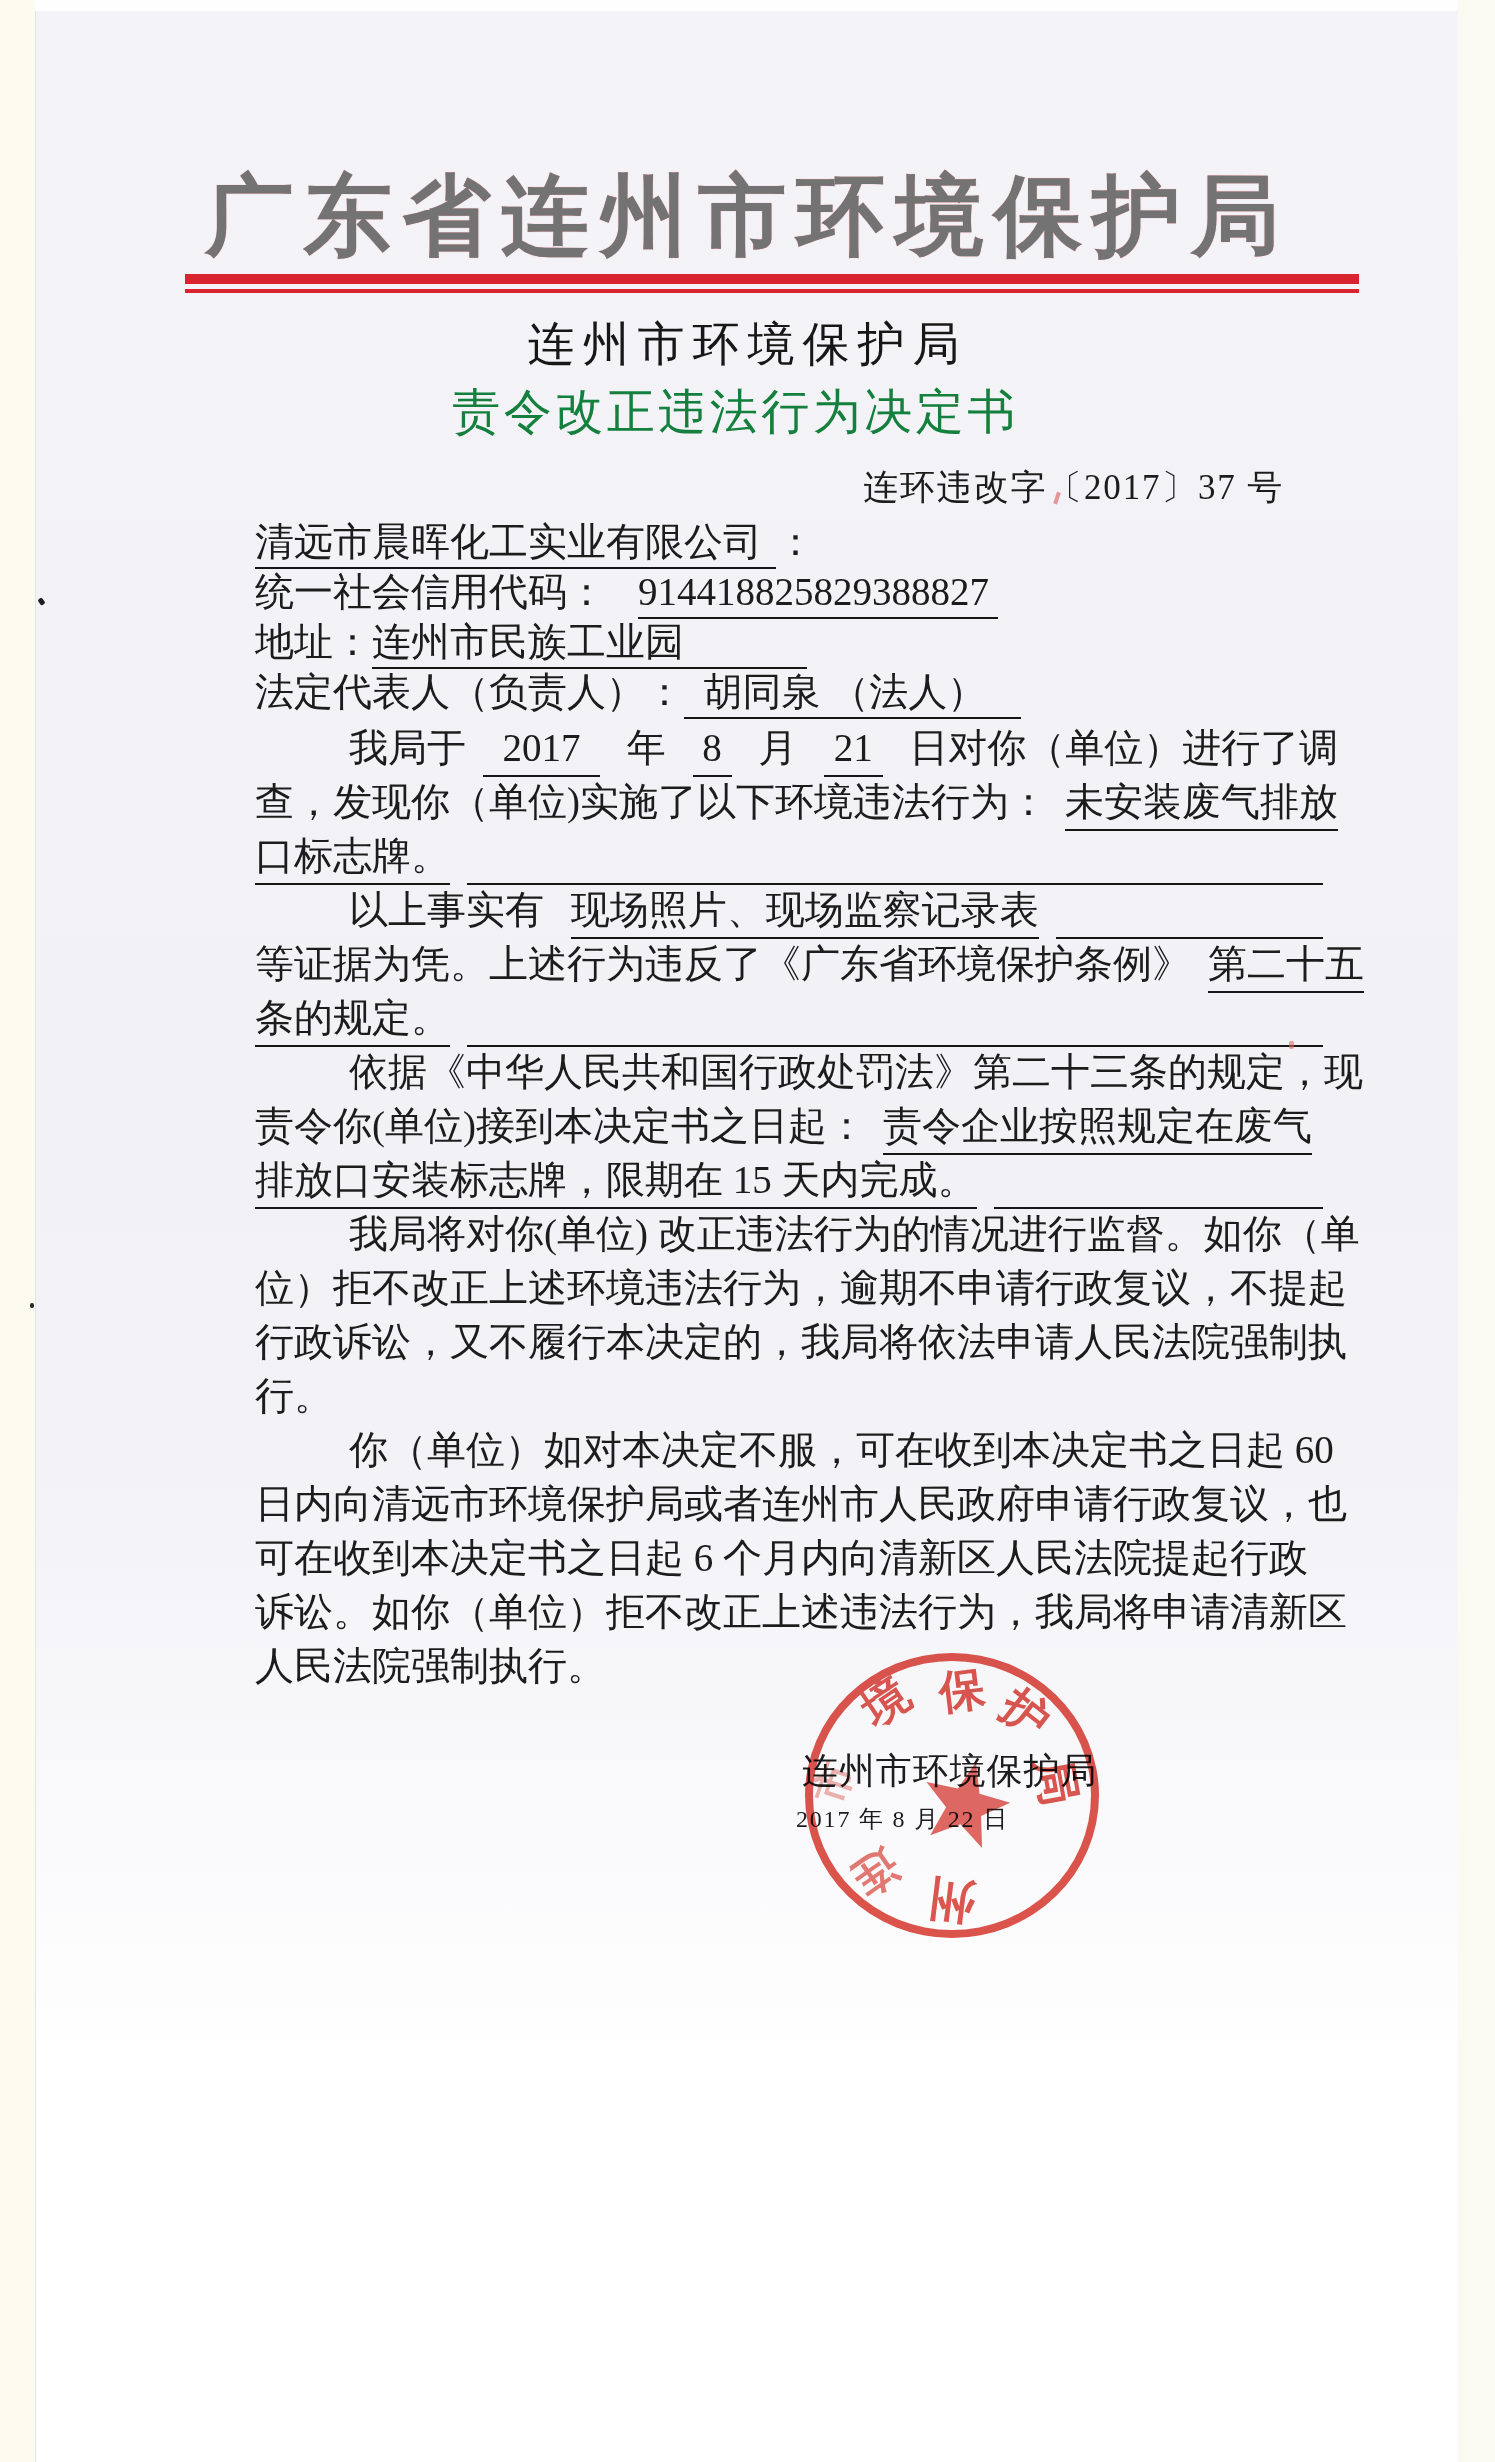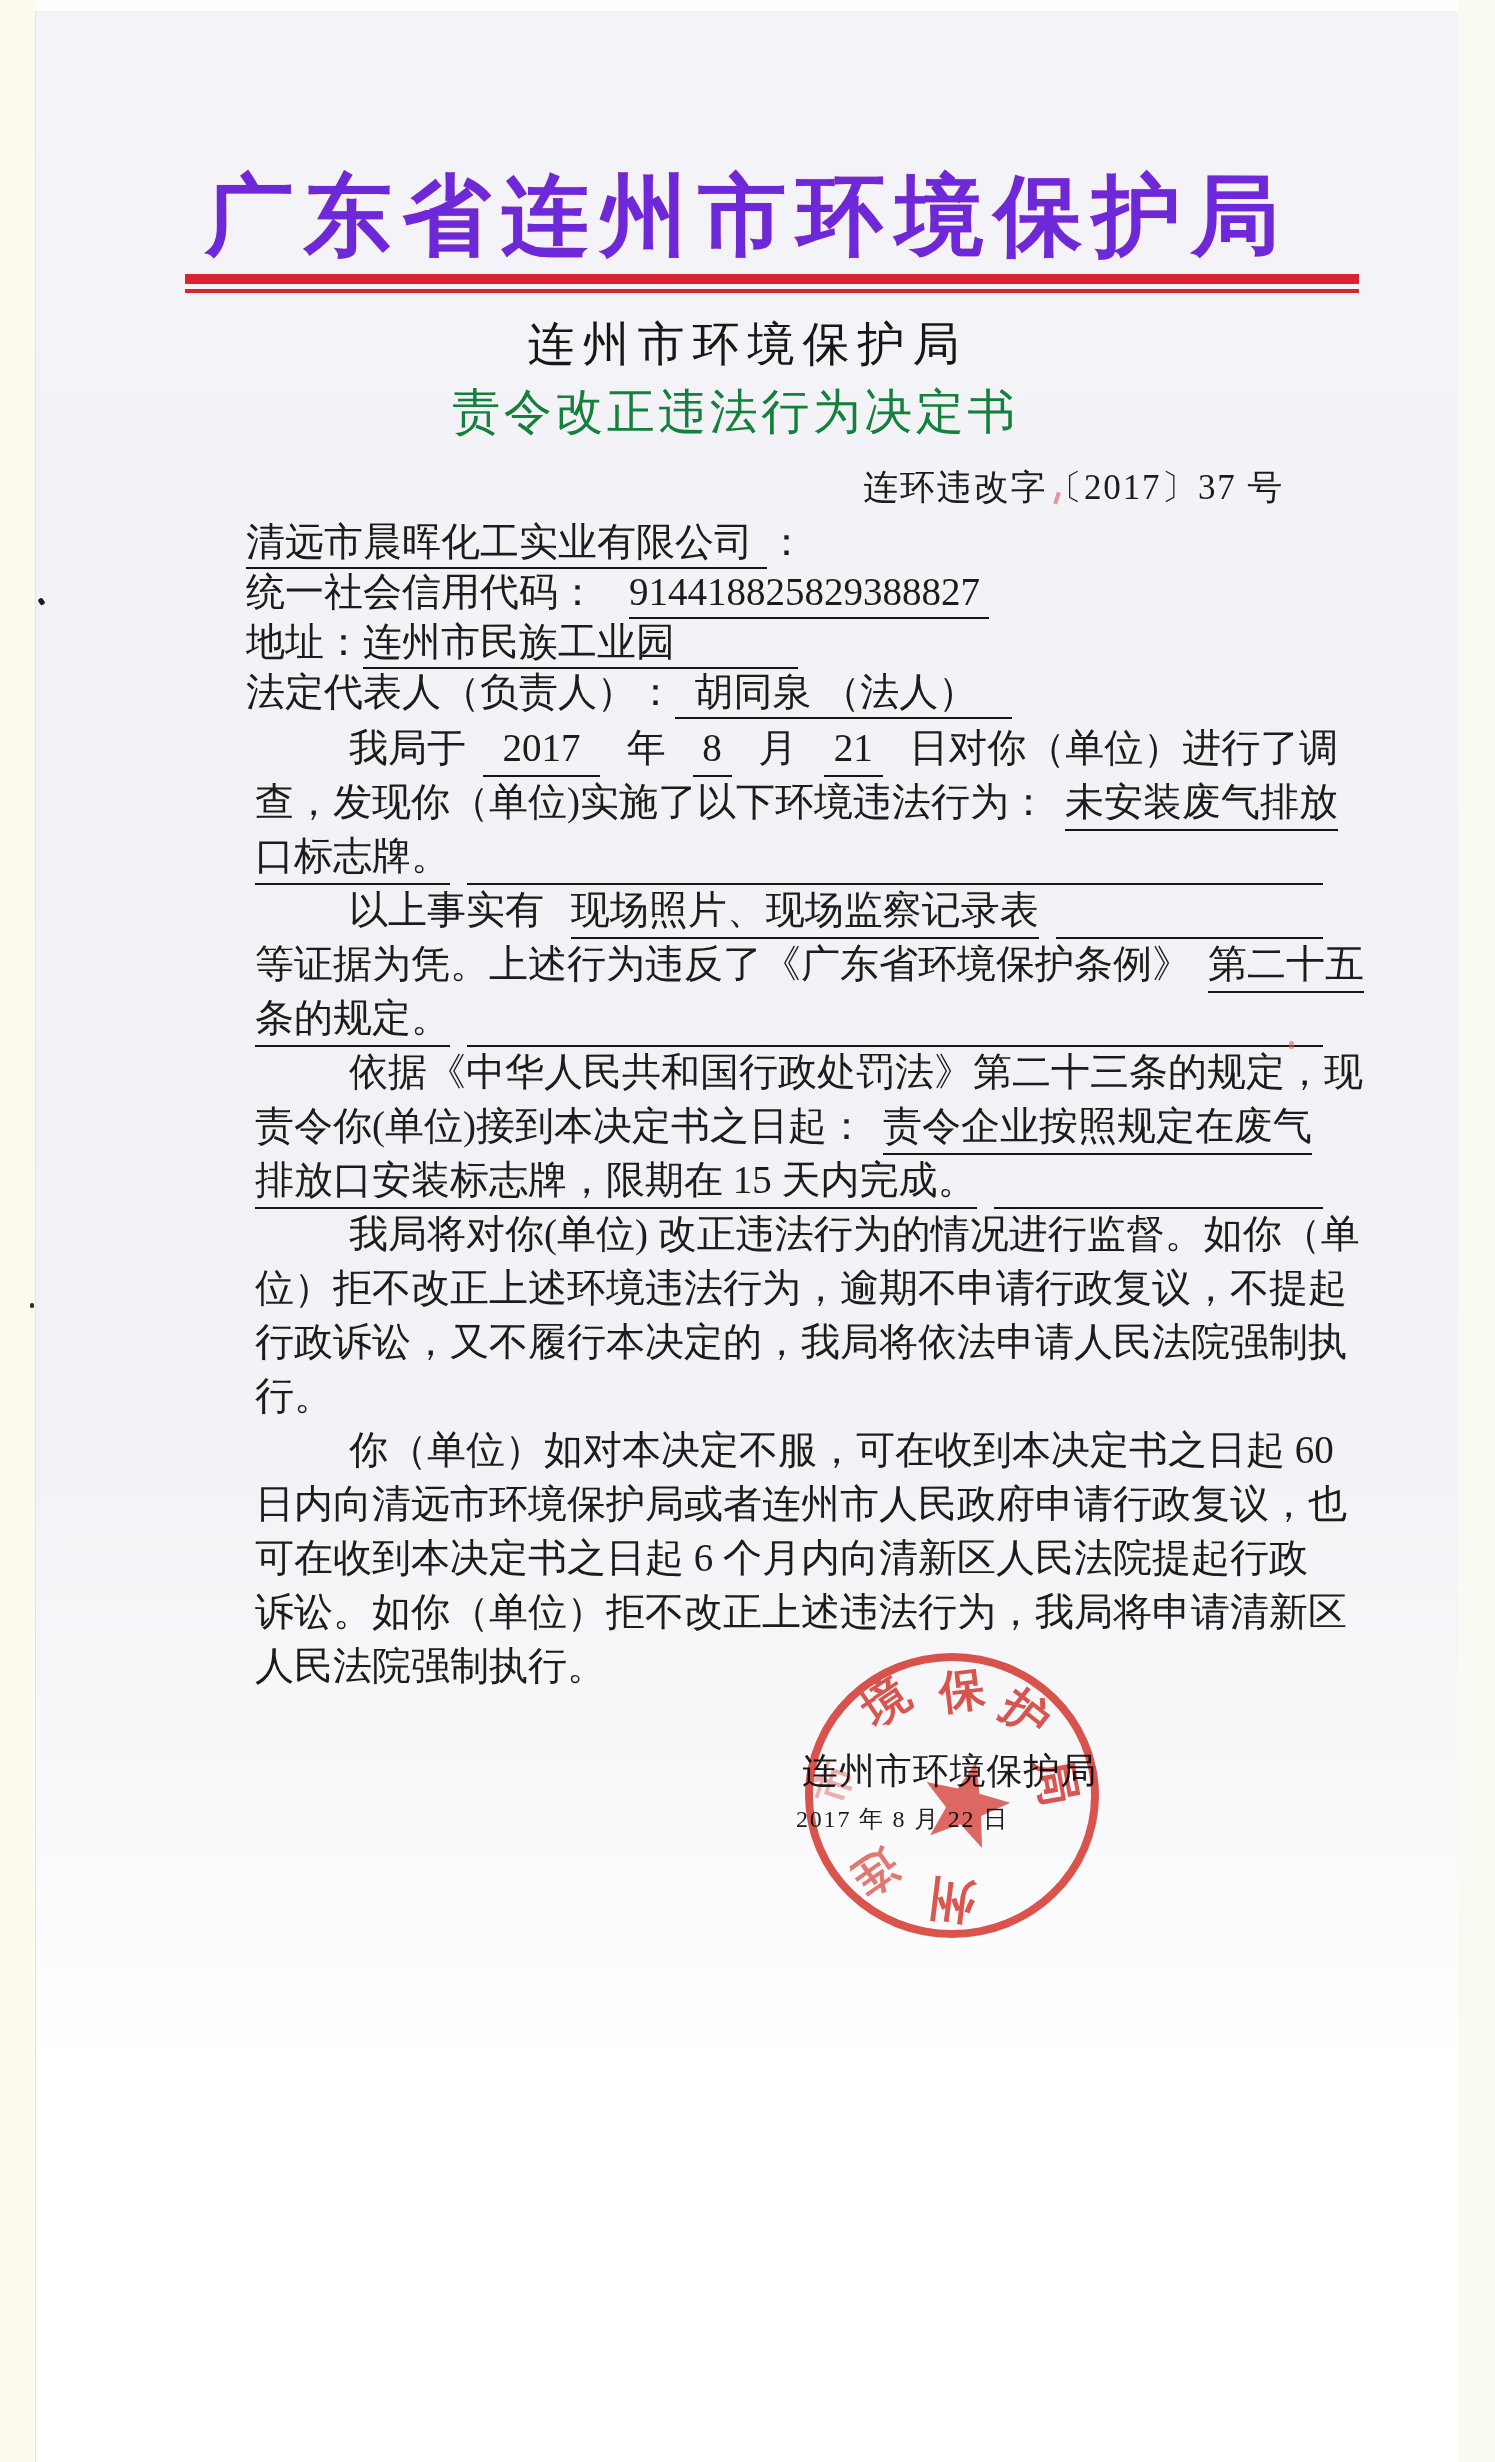--- a/index.html
+++ b/index.html
@@ -8,34 +8,34 @@
   
   .edge-left{position:absolute;left:0;top:0;width:35px;height:2462px;background:#fdfaef;}
   .edge-right{position:absolute;left:1458px;top:0;width:37px;height:2462px;background:#fbfaf2;}
   .paper{position:absolute;left:35px;top:10.6px;width:1423px;height:2452px;
          background:linear-gradient(180deg,#f4f4f8 0%,#f2f2f6 45%,#f3f3f7 60%,#fafafc 75%,#ffffff 84%);
          border-left:0.9px solid #e5e4e0;}
   .topband{position:absolute;left:35px;top:0;width:1423px;height:10.6px;background:#fefefe;}
 
   
   .agency-head{position:absolute;left:0;top:157px;width:1495px;text-align:center;
-               font-size:88px;font-weight:700;letter-spacing:10.6px;color:#6d28d9;
+               font-size:88px;font-weight:700;letter-spacing:10.6px;color:#737373;
                text-shadow:0 0 0.9px rgba(225,36,43,.6);}
   .rule-thick{position:absolute;left:185px;top:274px;width:1174px;height:9.7px;background:#d9232e;}
   .rule-thin{position:absolute;left:185px;top:289px;width:1174px;height:4.4px;background:#d9232e;}
 
   
   .doc-title-1{position:absolute;left:0;top:313px;width:1495px;text-align:center;
                font-size:47px;letter-spacing:8px;color:#171717;}
   .doc-title-2{position:absolute;left:0;top:380px;width:1471px;text-align:center;
                font-size:48px;letter-spacing:3.5px;color:#15803d;}
   .doc-number{position:absolute;right:211px;top:464px;font-size:35px;color:#1c1c1c;letter-spacing:1.8px;}
 
   
-  .iblock{position:absolute;left:246px;top:517px;width:1064px;font-family:Liberation Serif, serif;}
+  .iblock{position:absolute;left:255px;top:517px;width:1064px;font-family:Liberation Serif, serif;}
   .bblock{position:absolute;left:255px;top:721px;width:1068px;}
   .tline{display:flex;align-items:baseline;white-space:pre;}
   .iblock .tline{height:50px;line-height:50px;font-size:39px;}
   .bblock .tline{height:54px;line-height:54px;font-size:39px;gap:17px;}
   .tline span{white-space:pre;}
   .ul{border-bottom:2.6px solid #161616;}
   .fill{flex:1 1 auto;}
   .ind{flex:0 0 77px;width:77px;}
 
   

